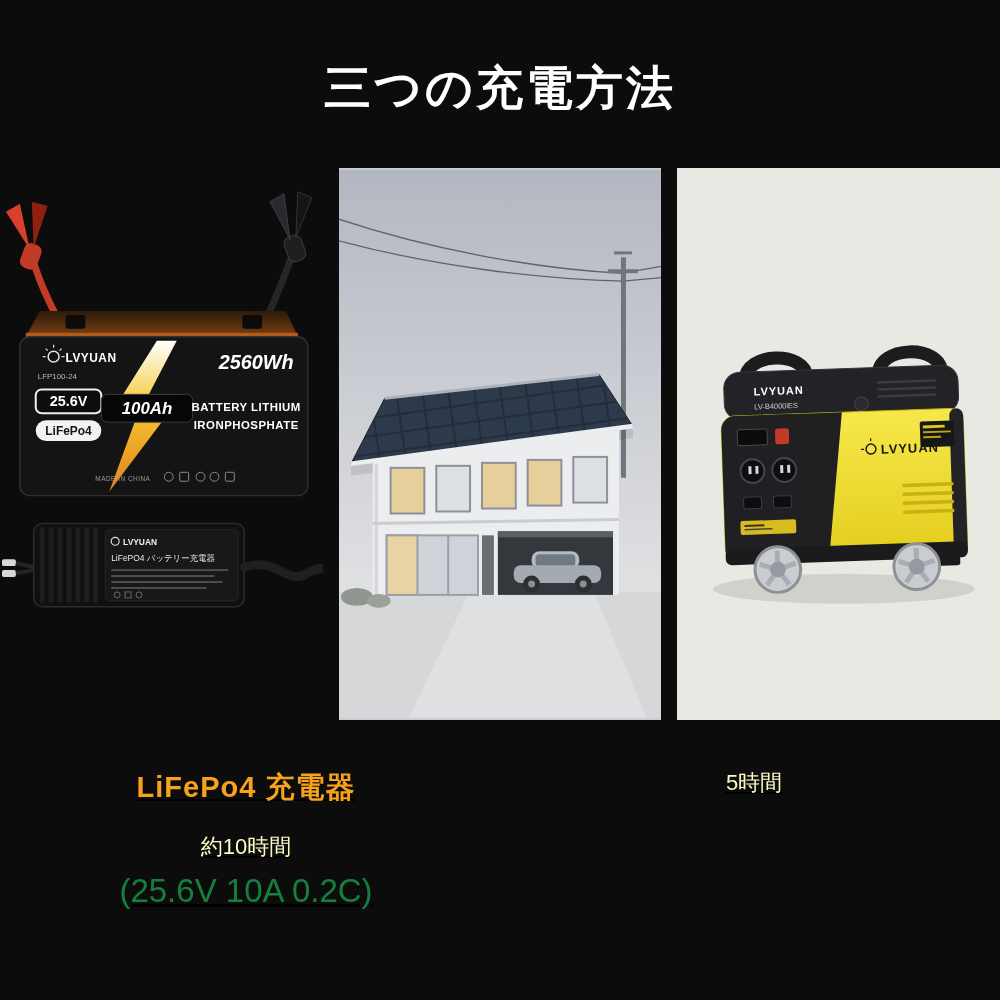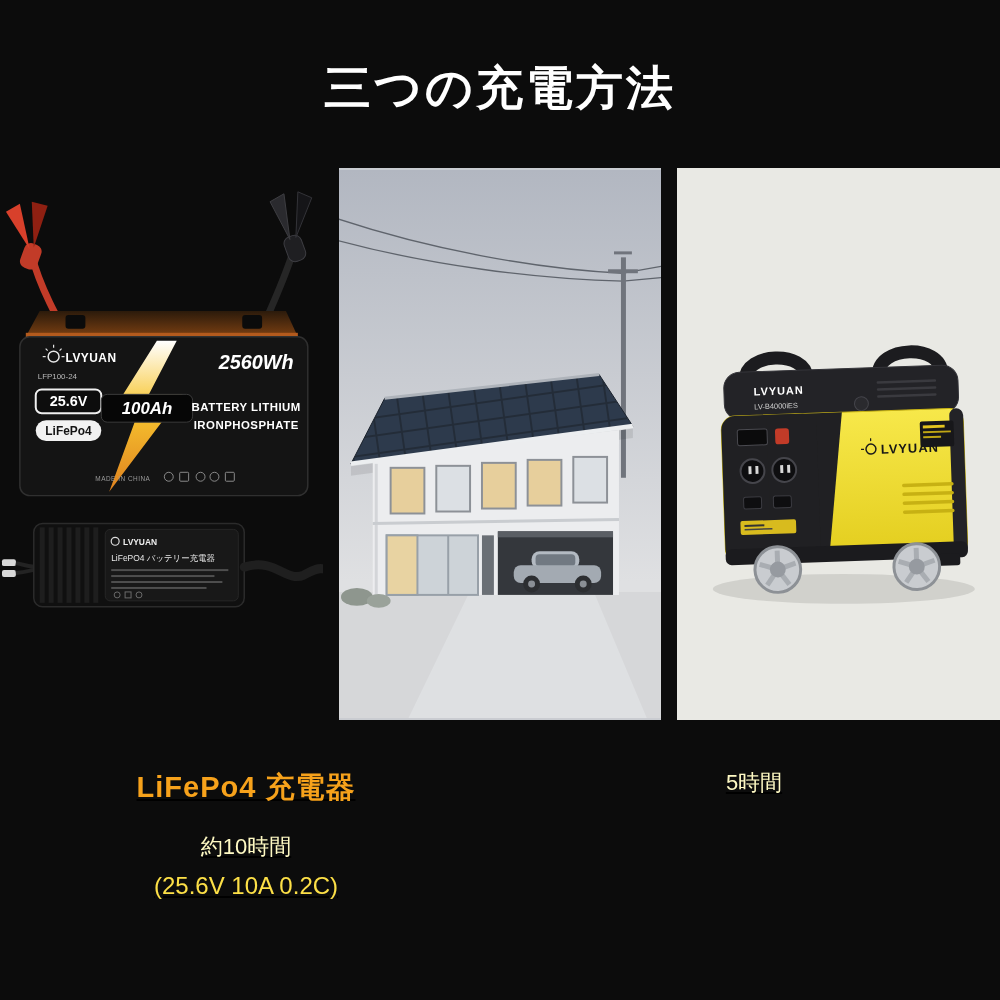--- a/index.html
+++ b/index.html
@@ -22,21 +22,21 @@
   .panel-left{background:#0c0c0c;}
   .panel-mid{background:#c9ccd1;}
   .panel-right{background:#e9e9e4;}
   .captions{display:flex;gap:16px;margin-top:48px;text-decoration:underline;}
   .caption{flex:1 1 0;text-align:center;}
   .caption .heading{
     color:#F7A21B;font-size:29px;font-weight:800;
     margin:0 0 24px 0;letter-spacing:1px;
   }
   .caption .line1{color:#fef9c3;font-size:22px;margin:0 0 10px 0;}
-  .caption .line2{color:#fde047;font-size:24px;margin:0;}
+  .caption .line2{color:#15803d;font-size:33px;margin:0;}
 </style>
 </head>
 <body>
 
 <div class="page">
 
   <div class="header">
     <h1>三つの充電方法</h1>
   </div>
 

